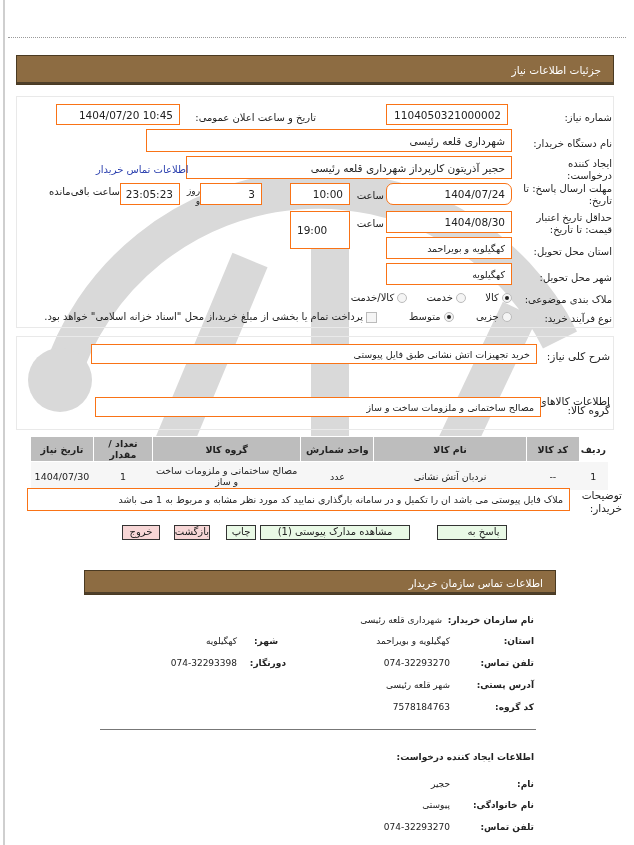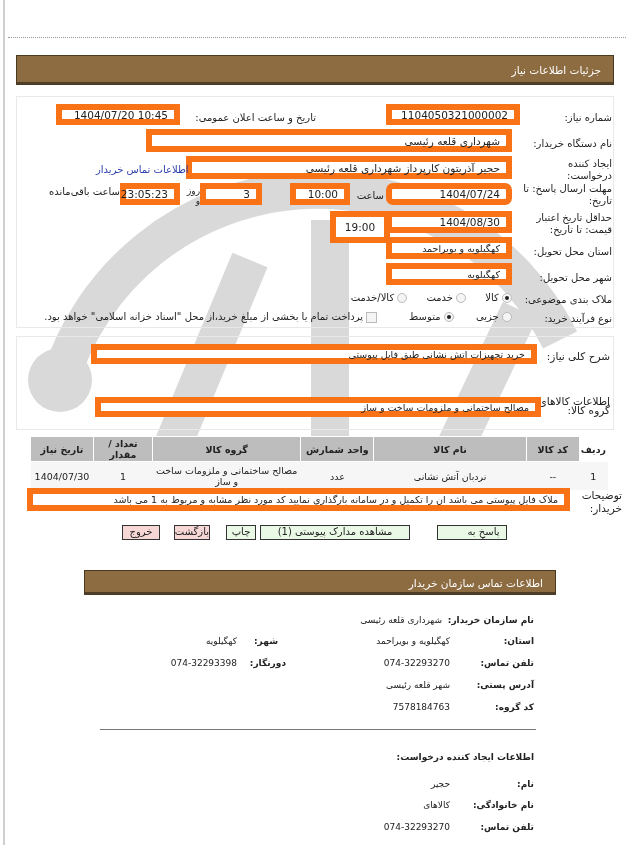--- a/index.html
+++ b/index.html
@@ -12,21 +12,21 @@
   .watermark { position:absolute; left:0; top:80px; width:634px; height:520px; pointer-events:none; z-index:0; }
   .abs { position:absolute; z-index:1; }
   .banner {
     background:#8d6c42; color:#fff; border:1px solid #4a3a22;
     box-shadow: inset 0 -2px 0 #4e3f2a;
   }
   .banner span { position:absolute; right:12px; top:50%; transform:translateY(-50%); font-size:10.5px; }
   .panel { border:1px solid #e9e9e9; }
   .lbl { direction:rtl; text-align:right; font-size:10px; line-height:12px; color:#222; }
   .box {
-    border:6px solid #f97316; background:#fff; direction:rtl; font-size:10.5px;
+    border:1px solid #f97316; background:#fff; direction:rtl; font-size:10.5px;
     box-sizing:border-box; padding:0 6px; display:flex; align-items:center;
   }
   .link { color:#2a3fae; font-size:10px; direction:rtl; }
   .radio {
     display:inline-block; width:8px; height:8px; border-radius:50%; border:1px solid #bbb;
     background:#f5f5f5; vertical-align:middle; position:relative;
   }
   .radio.on::after { content:""; position:absolute; left:2px; top:2px; width:4px; height:4px; border-radius:50%; background:#222; }
   .check { display:inline-block; width:9px; height:9px; border:1px solid #bbb; background:#f5f5f5; vertical-align:middle; }
   .bold { font-weight:normal; }
@@ -61,21 +61,21 @@
   </g>
 </svg>
 
 <div class="abs banner" style="left:16px; top:55px; width:596px; height:28px;">
   <span>جزئیات اطلاعات نیاز</span>
 </div>
 
 <div class="abs panel" style="left:16px; top:96px; width:596px; height:230px;"></div>
 
 <div class="abs lbl" style="right:22px; top:112px; width:90px;">شماره نیاز:</div>
-<div class="abs box" style="left:386px; top:104px; width:134px; height:21px; direction:ltr; justify-content:flex-end;">
+<div class="abs box" style="left:386px; top:104px; width:122px; height:21px; direction:ltr; justify-content:flex-end;">
   <span>1104050321000002</span>
 </div>
 <div class="abs lbl" style="left:186px; top:112px; width:130px;">تاریخ و ساعت اعلان عمومی:</div>
 <div class="abs box" style="left:56px; top:104px; width:124px; height:21px; direction:ltr; justify-content:flex-end;">
   <span>1404/07/20 10:45</span>
 </div>
 
 <div class="abs lbl" style="right:22px; top:138px; width:100px;">نام دستگاه خریدار:</div>
 <div class="abs box" style="left:146px; top:129px; width:366px; height:23px;">
   <span>شهرداری قلعه رئیسی</span>
@@ -102,21 +102,21 @@
 <div class="abs box" style="left:120px; top:183px; width:60px; height:22px; direction:ltr; justify-content:flex-end;">
   <span>23:05:23</span>
 </div>
 <div class="abs lbl" style="left:40px; top:186px; width:80px;">ساعت باقی‌مانده</div>
 
 <div class="abs lbl" style="right:22px; top:212px; width:96px;">حداقل تاریخ اعتبار قیمت: تا تاریخ:</div>
 <div class="abs box" style="left:386px; top:211px; width:126px; height:22px; direction:ltr; justify-content:flex-end;">
   <span>1404/08/30</span>
 </div>
 <div class="abs lbl" style="left:354px; top:218px; width:30px;">ساعت</div>
-<div class="abs box" style="left:290px; top:211px; width:60px; height:32px; direction:ltr; justify-content:center;margin-left:40px;">
+<div class="abs box" style="left:290px; top:211px; width:60px; height:38px; direction:ltr; justify-content:flex-start;">
   <span>19:00</span>
 </div>
 
 <div class="abs lbl" style="right:22px; top:246px; width:100px;">استان محل تحویل:</div>
 <div class="abs box" style="left:386px; top:237px; width:126px; height:22px; font-size:9.5px;">
   <span>کهگیلویه و بویراحمد</span>
 </div>
 
 <div class="abs lbl" style="right:22px; top:272px; width:100px;">شهر محل تحویل:</div>
 <div class="abs box" style="left:386px; top:263px; width:126px; height:22px; font-size:9.5px;">
@@ -217,16 +217,16 @@
 <div class="info-row" style="right:184px; top:702px; direction:ltr;"><span>7578184763</span></div>
 
 <div class="abs" style="left:100px; top:729px; width:436px; height:1px; background:#777;"></div>
 
 <div class="info-row" style="right:100px; top:752px;"><span class="k">اطلاعات ایجاد کننده درخواست:</span></div>
 
 <div class="info-row" style="right:100px; top:779px;"><span class="k">نام:</span></div>
 <div class="info-row" style="right:184px; top:779px;"><span>حجیر</span></div>
 
 <div class="info-row" style="right:100px; top:800px;"><span class="k">نام خانوادگی:</span></div>
-<div class="info-row" style="right:184px; top:800px;"><span>کالاهای</span></div>
+<div class="info-row" style="right:184px; top:800px;"><span>پیوستی</span></div>
 
 <div class="info-row" style="right:100px; top:822px;"><span class="k">تلفن تماس:</span></div>
 <div class="info-row" style="right:184px; top:822px; direction:ltr;"><span>074-32293270</span></div>
 
 </body></html>

